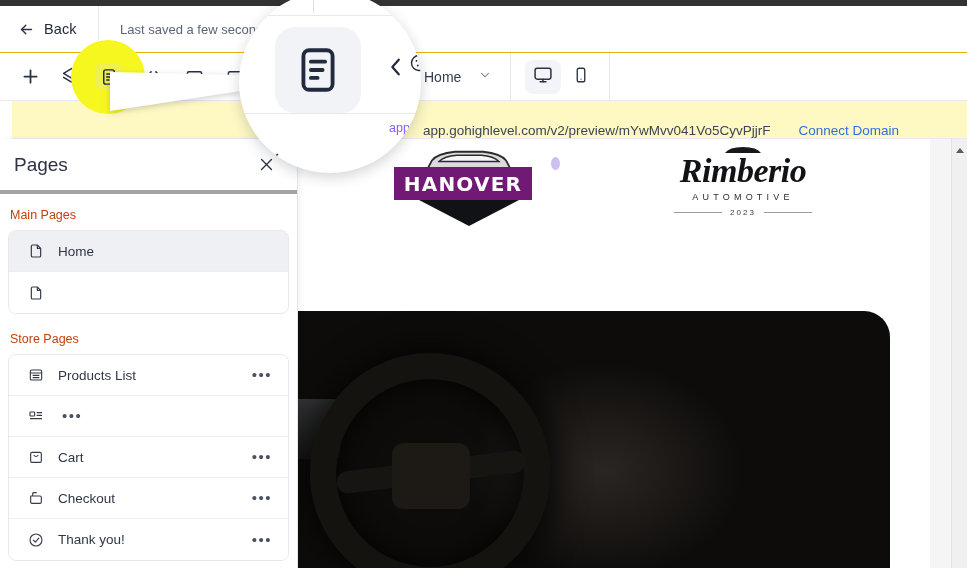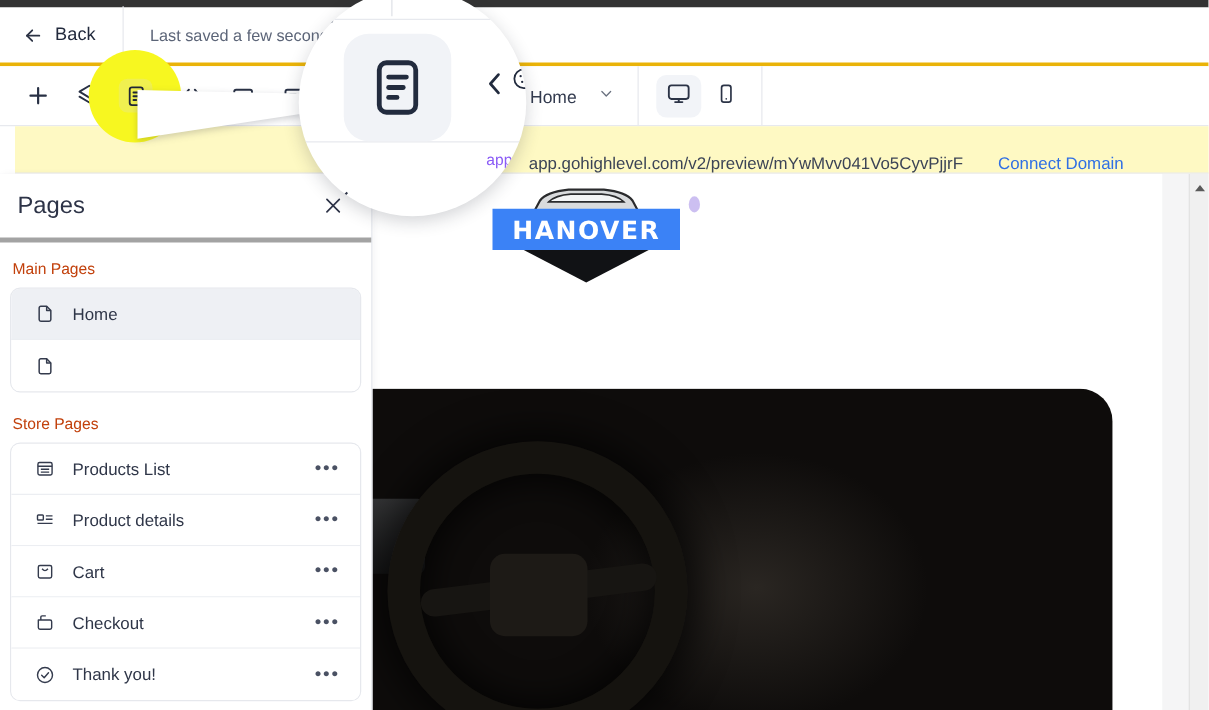--- a/index.html
+++ b/index.html
@@ -10,21 +10,21 @@
     background: #ffffff;
   }
   #app { position: relative; width: 967px; height: 568px; overflow: hidden; background:#fff; }
 
   
   .top-strip { position:absolute; top:0; left:0; width:967px; height:6px; background:#333333; }
 
   
   .header {
     position:absolute; top:6px; left:0; width:967px; height:47px;
-    background:#ffffff; border-bottom:3px solid #eab308;
+    background:#ffffff; border-bottom:1px solid #eab308;
     display:flex; align-items:center;
   }
   .back-btn {
     display:flex; align-items:center; gap:9px;
     height:47px; padding:0 20px 0 18px; cursor:pointer;
     border-right:1px solid #e7e9ee;
     width:99px;
   }
   .back-arrow { width:17px; height:17px; color:#2c3345; flex:none; }
   .back-label { font-size:14.5px; color:#222a3d; font-weight:500; letter-spacing:.1px; }
@@ -72,21 +72,21 @@
     background:#f3f4f6; overflow:hidden;
   }
   .page-frame {
     position:absolute; top:0; left:0; width:930px; height:429px; background:#ffffff;
   }
   .logo-row { position:absolute; top:6px; left:0; width:930px; height:100px; }
 
   
   .hanover { position:absolute; left:394px; top:0px; width:150px; height:95px; }
   .hv-car { position:absolute; left:22px; top:0px; width:106px; height:40px; }
-  .hv-band { position:absolute; left:0px; top:22px; width:150px; height:33px; background:#3b82f6; }
+  .hv-band { position:absolute; left:0px; top:22px; width:138px; height:33px; background:#701a75; }
   .hv-band-text {
     position:absolute; inset:0; display:flex; align-items:center; justify-content:center;
     color:#ffffff; font-family:"DejaVu Sans", sans-serif; font-weight:700; font-size:20px;
     letter-spacing:1.2px;
   }
   .hv-point {
     position:absolute; left:25px; top:55px; width:100px; height:0;
     border-left:50px solid transparent; border-right:50px solid transparent;
     border-top:26px solid #111215;
   }
@@ -369,20 +369,32 @@
             <circle cx="92" cy="35" r="7" fill="#f2f3f4" stroke="#2a2b2d" stroke-width="2.5"></circle>
           </svg>
           <div class="hv-band">
             <div class="hv-band-text">HANOVER</div>
           </div>
           <div class="hv-point"></div>
         </div>
 
         <div class="purple-dot"></div>
 
+        <div class="rimberio">
+          <svg width="40" height="9" viewBox="0 0 40 9" style="display:block;margin:0 auto">
+            <path d="M2 8 Q6 2 20 2 Q34 2 38 8 Z" fill="#17181b"></path>
+          </svg>
+          <div class="rim-name">Rimberio</div>
+          <div class="rim-tag">AUTOMOTIVE</div>
+          <div class="rim-year-row">
+            <span class="rim-rule"></span>
+            <span class="rim-year">2023</span>
+            <span class="rim-rule"></span>
+          </div>
+        </div>
       </div>
 
       <div class="hero">
         <div class="hero-trim"></div>
         <div class="hero-dash"></div>
         <div class="hero-stick"></div>
         <div class="hero-wheel"></div>
         <div class="hero-wheel-spoke"></div>
         <div class="hero-hub"></div>
 
@@ -450,21 +462,20 @@
 
         <div class="page-row">
           <span class="p-icon">
             <svg viewBox="0 0 24 24" fill="none" stroke="currentColor" stroke-width="1.7" stroke-linejoin="round" width="16" height="16">
               <rect x="3" y="6" width="7" height="6" rx="1"></rect>
               <line x1="13" y1="7" x2="21" y2="7"></line>
                 <line x1="13" y1="11" x2="21" y2="11"></line>
               <line x1="3" y1="16" x2="21" y2="16"></line>
             </svg>
           </span>
-          <span class="p-label">Product details</span>
           <span class="p-more">•••</span>
         </div>
 
         <div class="page-row">
           <span class="p-icon">
             <svg viewBox="0 0 24 24" fill="none" stroke="currentColor" stroke-width="1.7" stroke-linejoin="round" width="16" height="16">
               <rect x="4" y="5" width="16" height="15" rx="2"></rect>
               <path d="M8.5 9 Q12 13.5 15.5 9"></path>
             </svg>
           </span>

